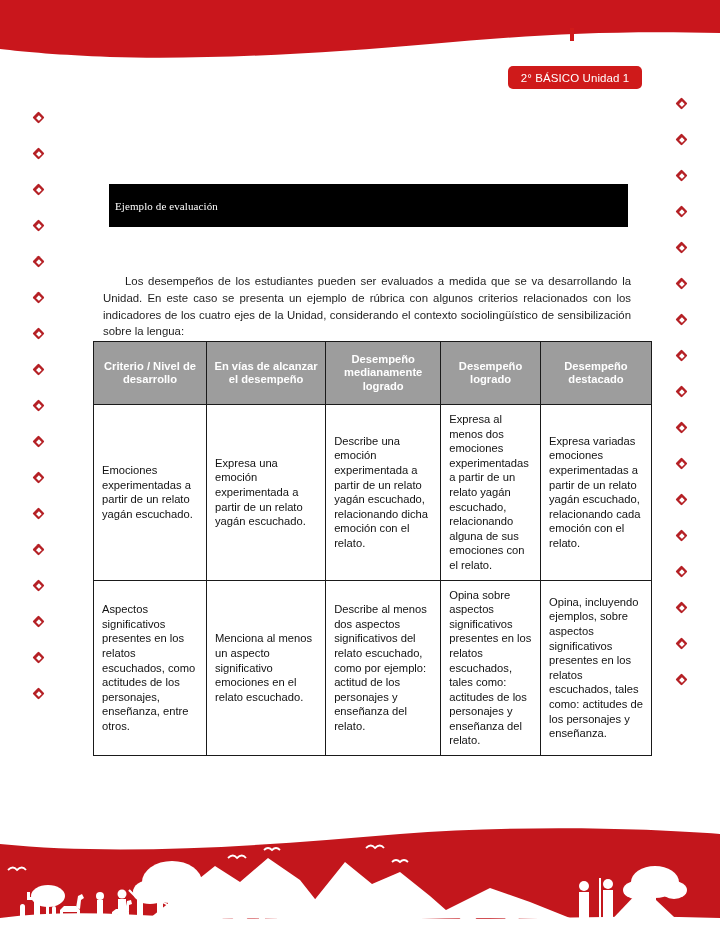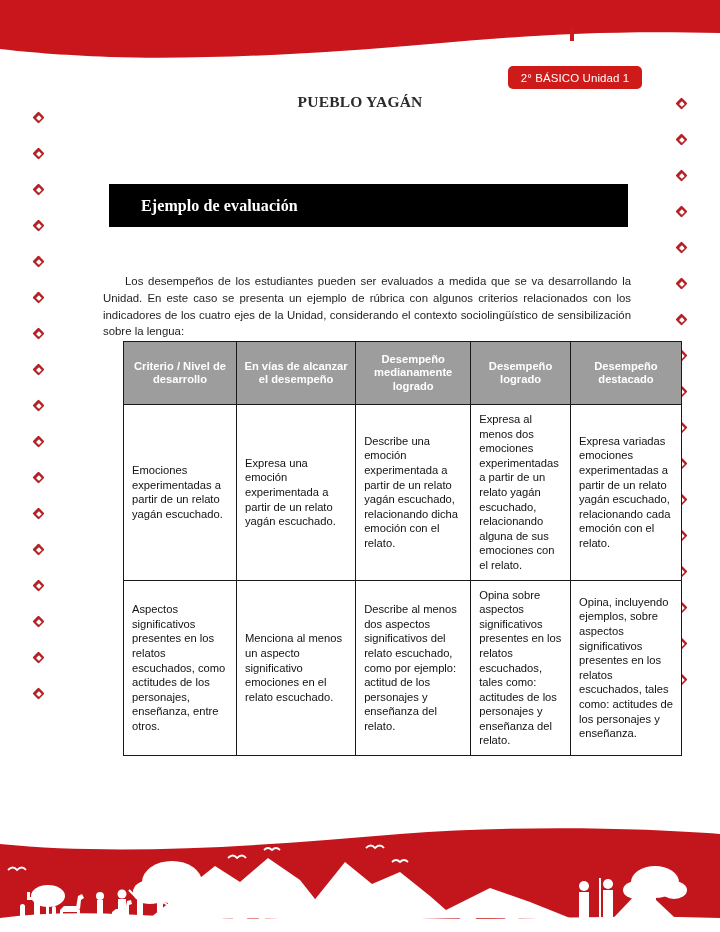--- a/index.html
+++ b/index.html
@@ -108,23 +108,23 @@
     left: 109px;
     width: 519px;
     height: 43px;
     background: #000000;
     display: flex;
     align-items: center;
   }
   .banner-text {
     color: #ffffff;
     font-family: "Liberation Serif", serif;
-    font-weight: bold;
-    font-size: 16px;
-    padding-left: 32px;
+    font-weight: normal;
+    font-size: 11px;
+    padding-left: 6px;
     letter-spacing: 0.1px;
   }
 
   
   .intro {
     position: absolute;
     top: 262px;
     left: 96px;
     width: 528px;
     font-size: 11.4px;
@@ -132,21 +132,21 @@
     color: #1d1d1d;
     text-align: justify;
     text-indent: 22px;
     margin-left: 7px;
   }
 
   
   .rubric {
     position: absolute;
     top: 341px;
-    left: 123px;
+    left: 93px;
     width: 559px;
     border-collapse: collapse;
     table-layout: fixed;
   }
   .rubric th, .rubric td {
     border: 1.4px solid #1a1a1a;
     vertical-align: middle;
     padding: 7px 8px;
   }
   .rubric thead th {
@@ -233,21 +233,20 @@
     <div class="diamond"></div>
     <div class="diamond"></div>
     <div class="diamond"></div>
     <div class="diamond"></div>
     <div class="diamond"></div>
     <div class="diamond"></div>
     <div class="diamond"></div>
   </div>
 
   <div class="doc-title">
-    <div class="line3">PUEBLO YAGÁN</div>
   </div>
 
   <div class="banner">
     <span class="banner-text">Ejemplo de evaluación</span>
   </div>
 
   <p class="intro">Los desempeños de los estudiantes pueden ser evaluados a medida que se va desarrollando la Unidad. En este caso se presenta un ejemplo de rúbrica con algunos criterios relacionados con los indicadores de los cuatro ejes de la Unidad, considerando el contexto sociolingüístico de sensibilización sobre la lengua:</p>
 
   <table class="rubric">
     <thead>

